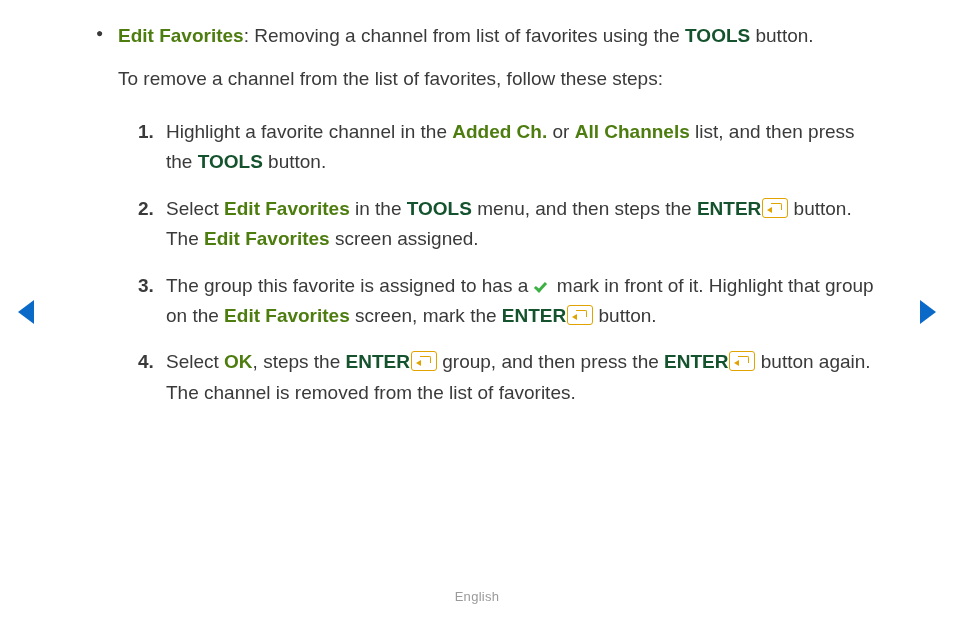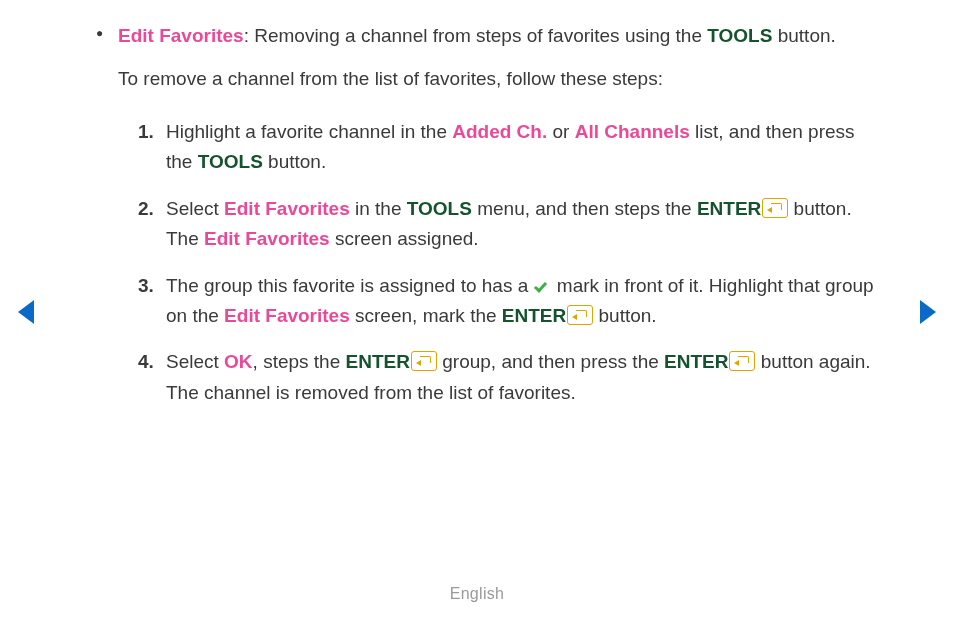--- a/index.html
+++ b/index.html
@@ -46,21 +46,21 @@
   }
   ol.steps li::before {
     content: counter(step) ".";
     position: absolute;
     left: -28px;
     top: 0;
     font-weight: bold;
     color: #3a3a3a;
   }
   .link {
-    color: #ec4899;
+    color: #4d7c0f;
     font-weight: bold;
   }
   .gray-key {
     color: #14532d;
     font-weight: bold;
   }
   
   .enter-icon {
     display: inline-block;
     vertical-align: -3px;
@@ -128,35 +128,35 @@
     right: 18px;
     border-top: 12px solid transparent;
     border-bottom: 12px solid transparent;
     border-left: 16px solid #0b69c7;
   }
   .footer-lang {
     position: absolute;
     bottom: 18px;
     left: 0; right: 0;
     text-align: center;
-    font-size: 16px;
+    font-size: 13px;
     color: #9a9a9a;
     letter-spacing: 0.3px;
   }
 </style>
 </head>
 <body>
 
 <div class="nav-arrow nav-left"></div>
 <div class="nav-arrow nav-right"></div>
 
 <div class="content">
 
   <div class="bullet-block">
-    <span class="link">Edit Favorites</span><span>: Removing a channel from steps of favorites using the </span><span class="gray-key">TOOLS</span><span> button.</span>
+    <span class="link">Edit Favorites</span><span>: Removing a channel from list of favorites using the </span><span class="gray-key">TOOLS</span><span> button.</span>
   </div>
 
   <div class="intro-secondary">To remove a channel from the list of favorites, follow these steps:</div>
 
   <ol class="steps">
 
     <li>
       <span>Highlight a favorite channel in the </span><span class="link">Added Ch.</span><span> or </span><span class="link">All Channels</span><span> list, and then press the </span><span class="gray-key">TOOLS</span><span> button.</span>
     </li>
 

